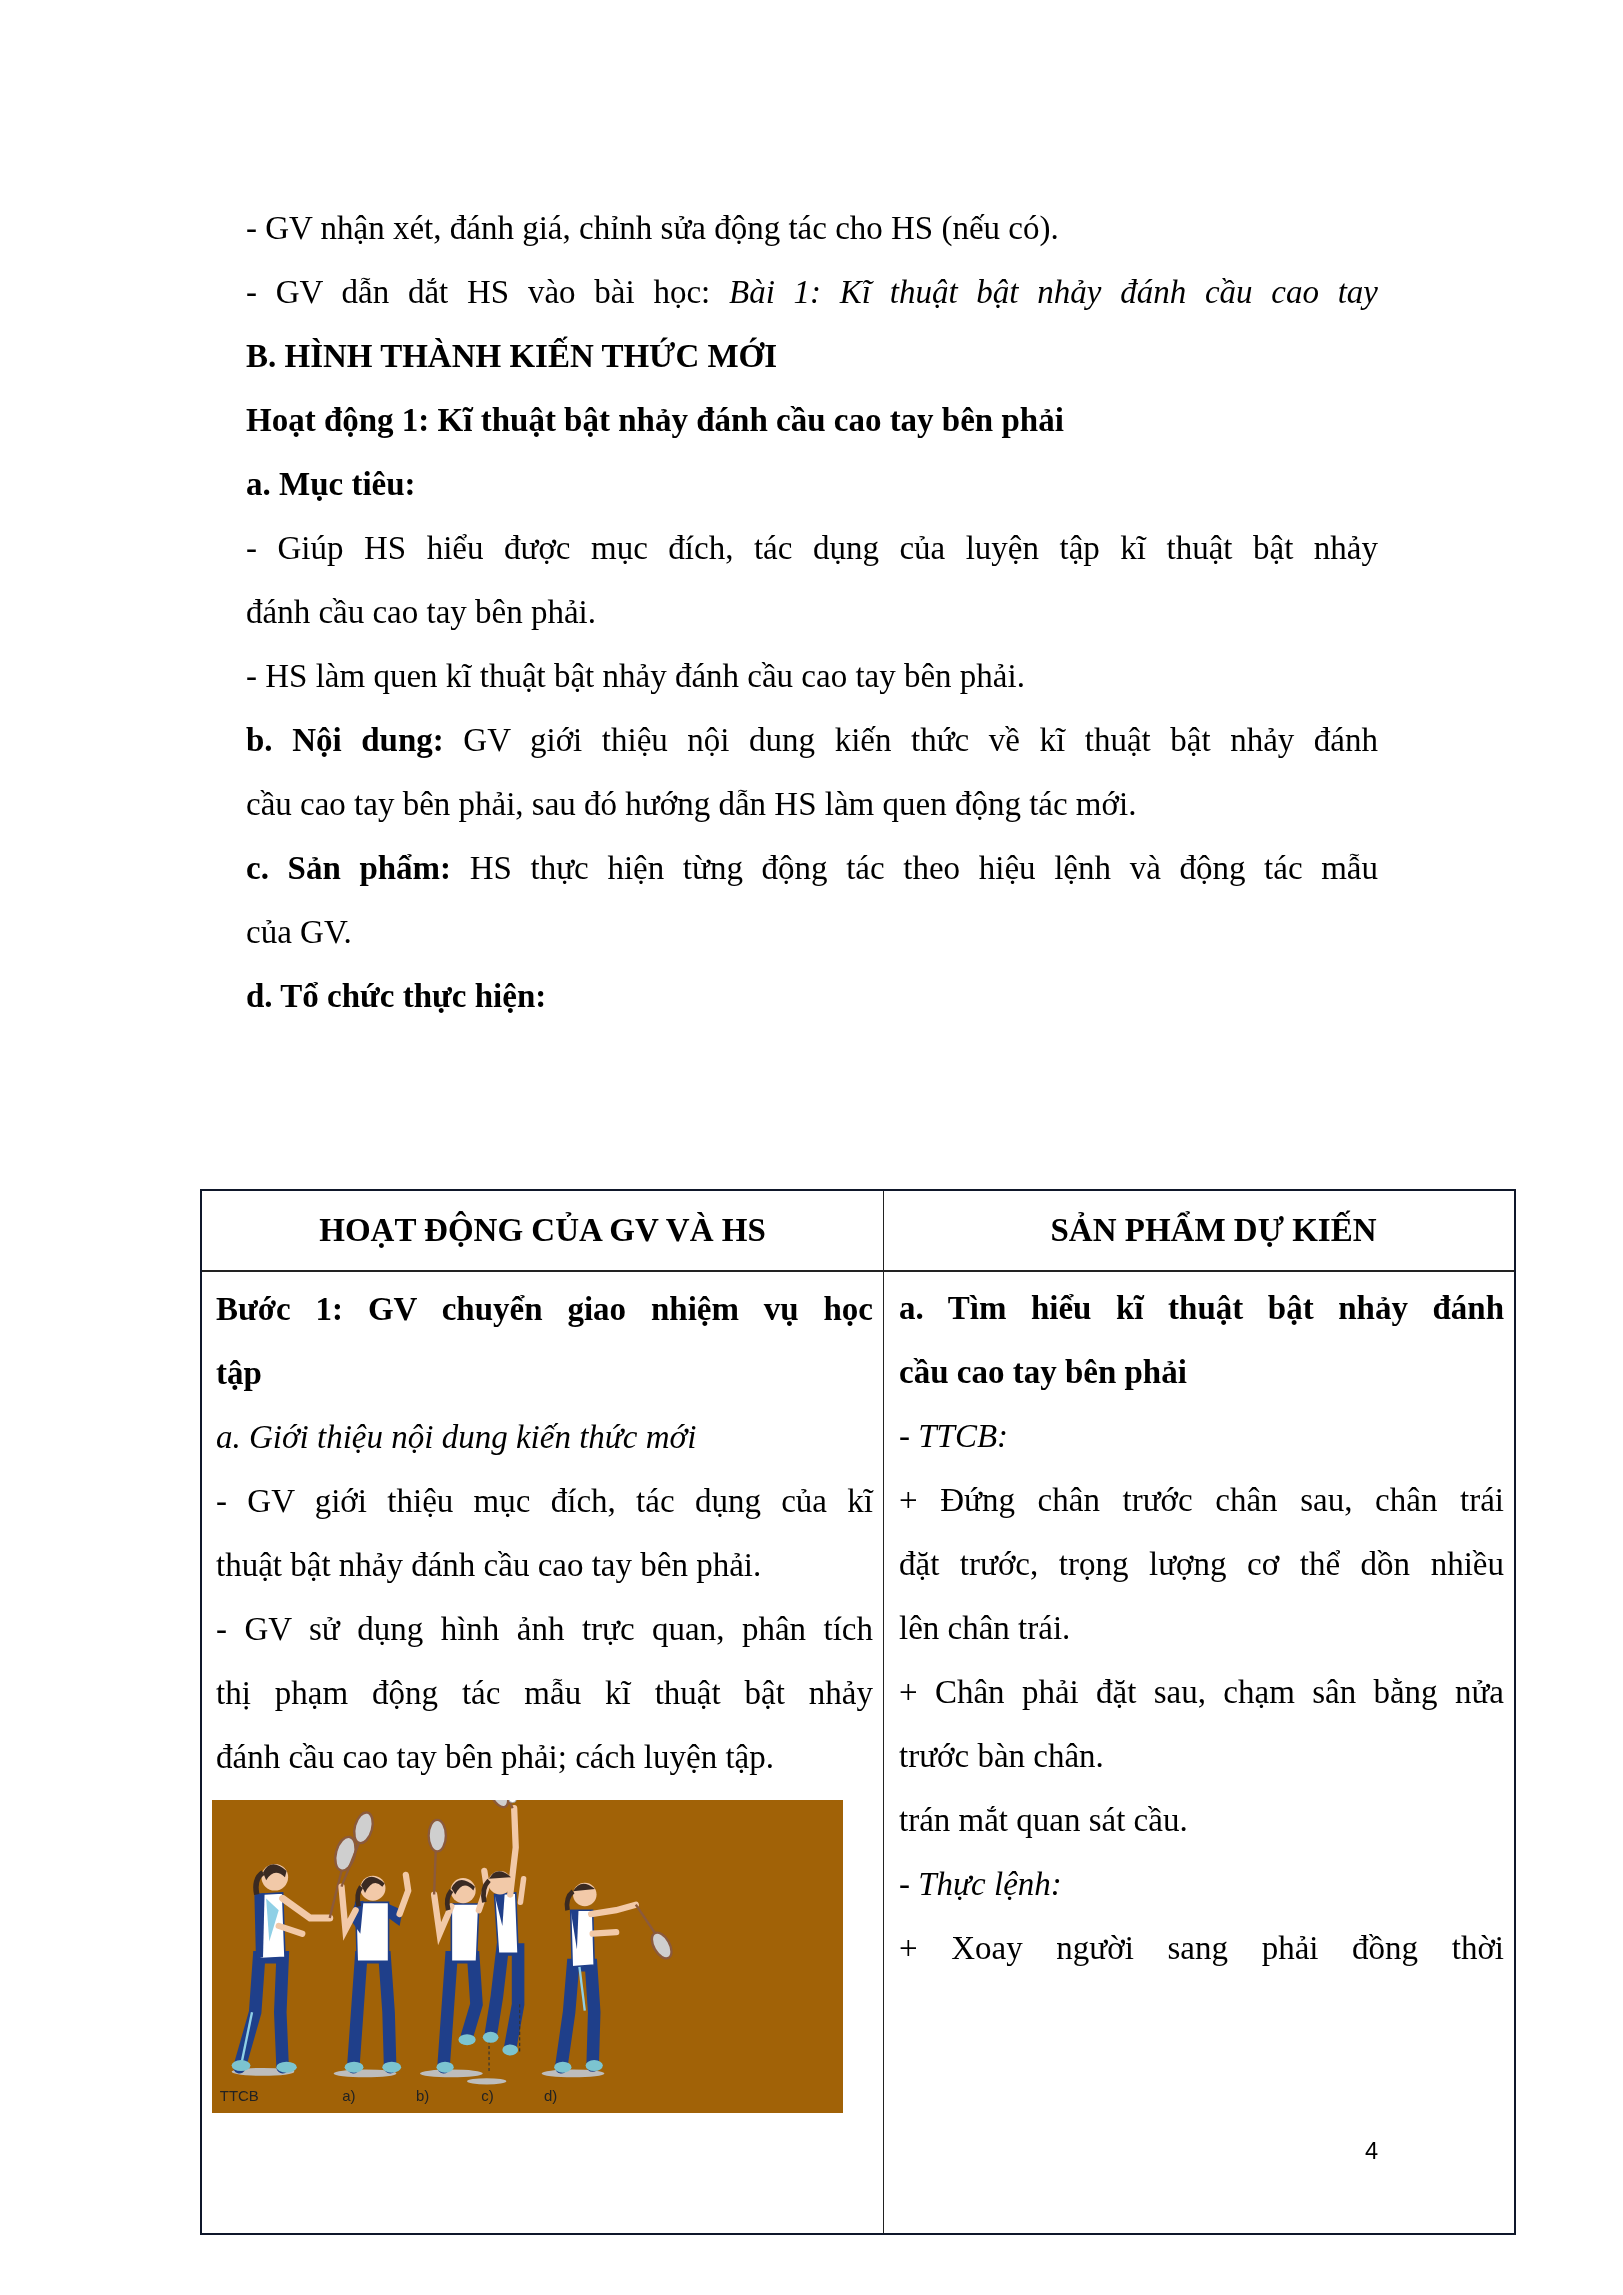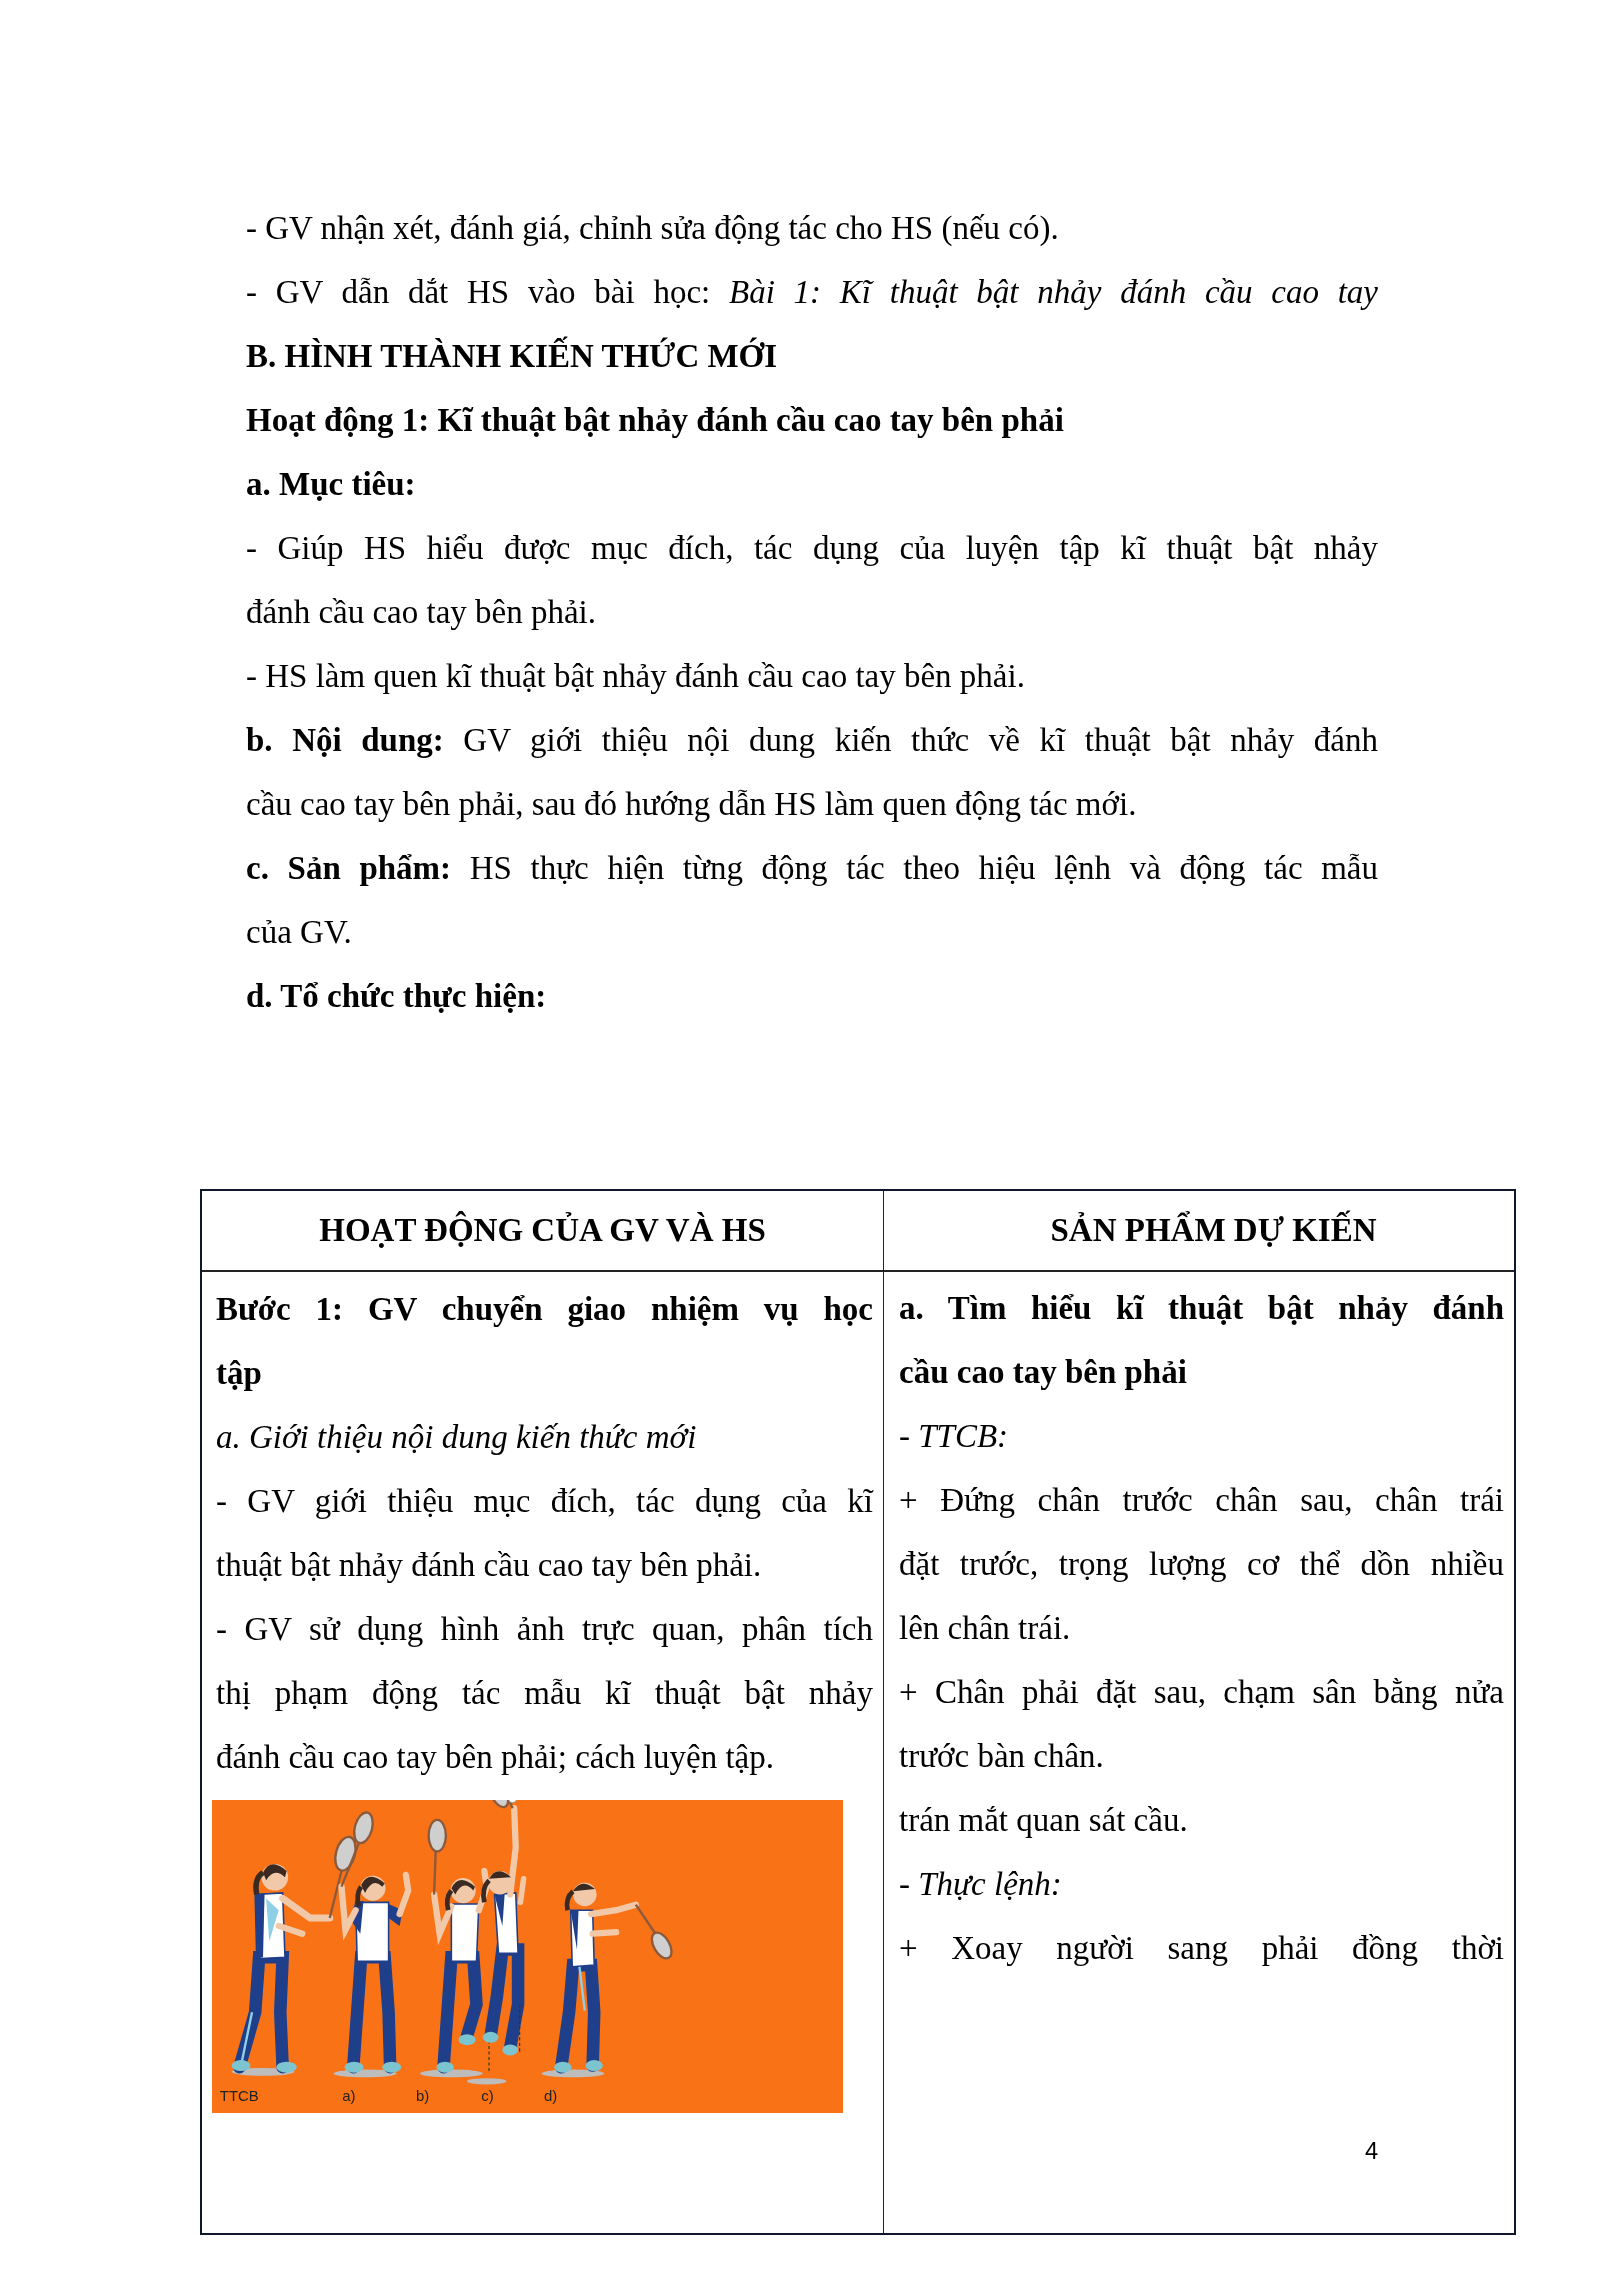--- a/index.html
+++ b/index.html
@@ -22,21 +22,21 @@
   .th { position: absolute; top: 0; height: 79px; line-height: 79px;
         font-weight: bold; font-size: 33px; text-align: center; }
   .th.left { left: 0; width: 681px; }
   .th.right { left: 696px; width: 631px; }
 
   .cell { position: absolute; top: 81px; font-size: 33px; line-height: 64px; }
   .cell.left { left: 14px; width: 657px; top: 86px; }
   .cell.right { left: 697px; width: 605px; top: 85px; }
 
   .figure { position: relative; width: 631px; height: 313px; margin-top: 11px;
-            margin-left: 11px; background: #f97316; }
+            margin-left: 11px; background: #a16207; }
   .figure svg { display: block; }
 
   .page-num { position: absolute; left: 1365px; top: 2138px;
               font-family: "Liberation Sans", "DejaVu Sans", sans-serif; font-size: 23.6px; }
 </style>
 </head>
 <body>
 
 <div class="page">
 

